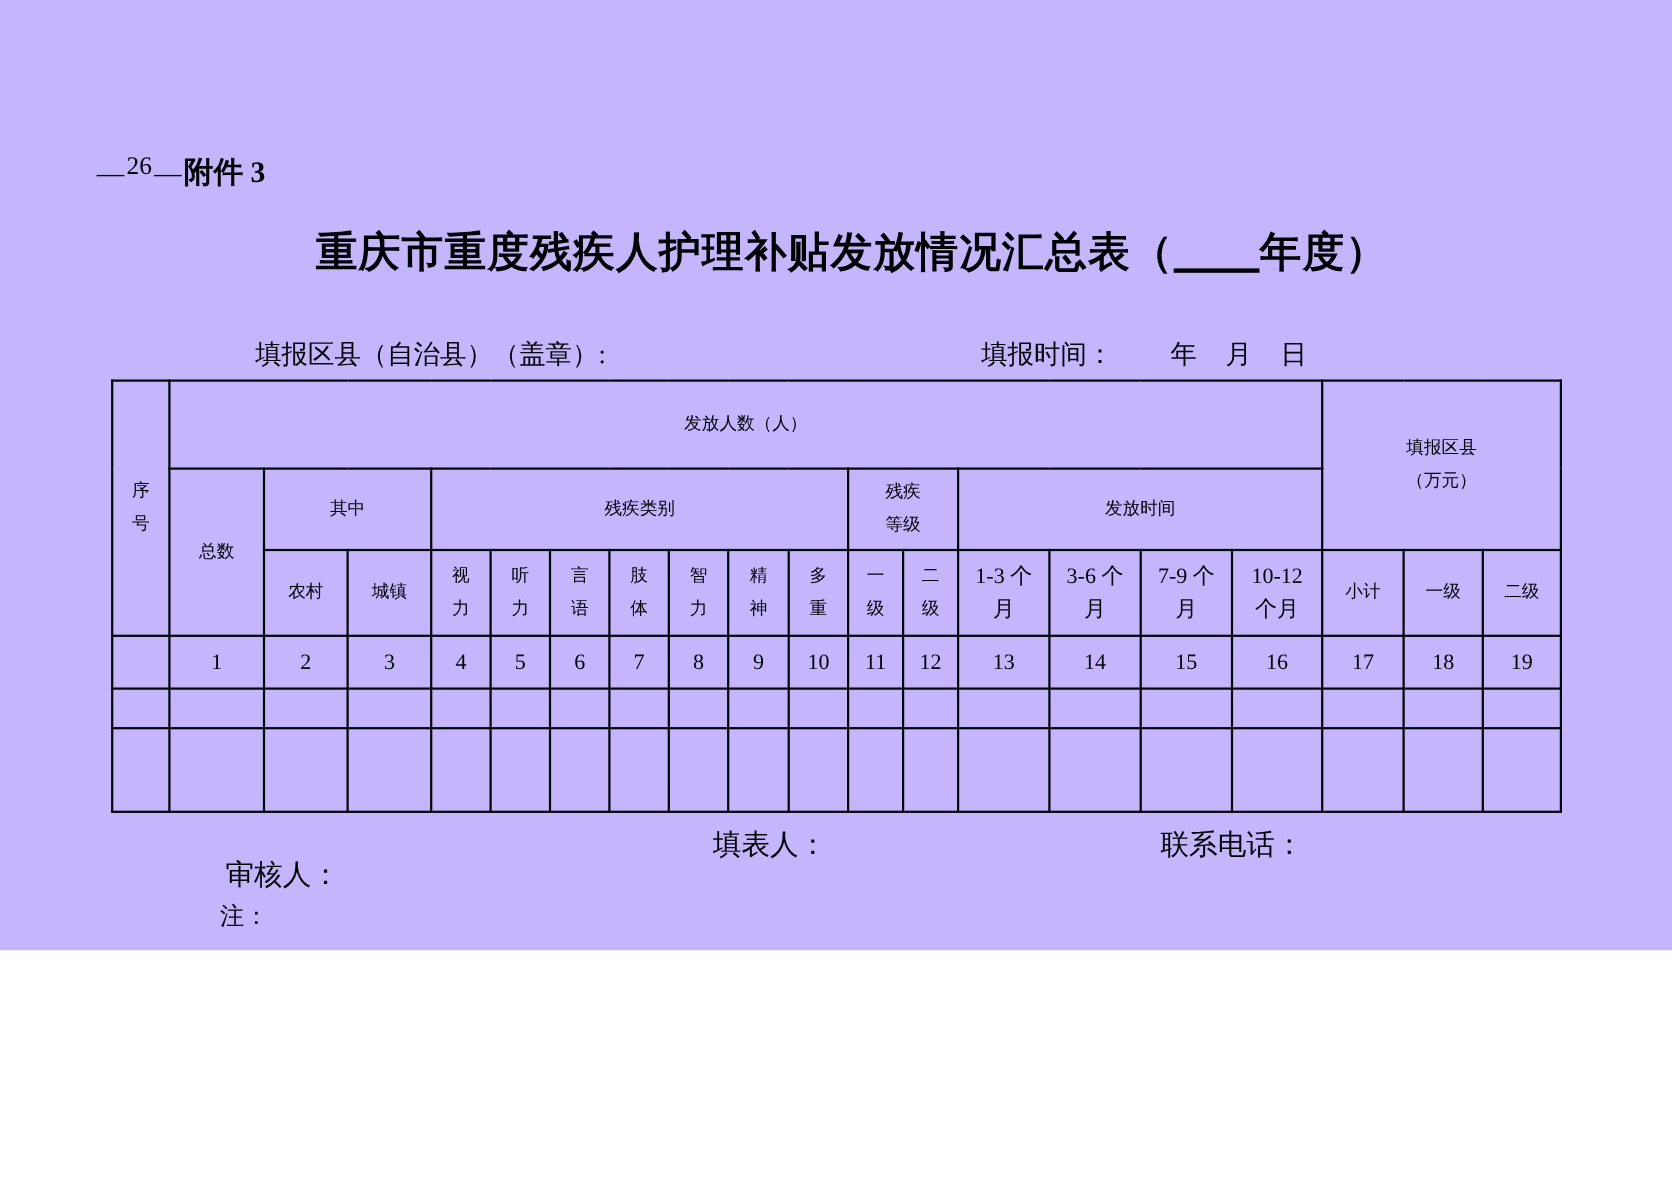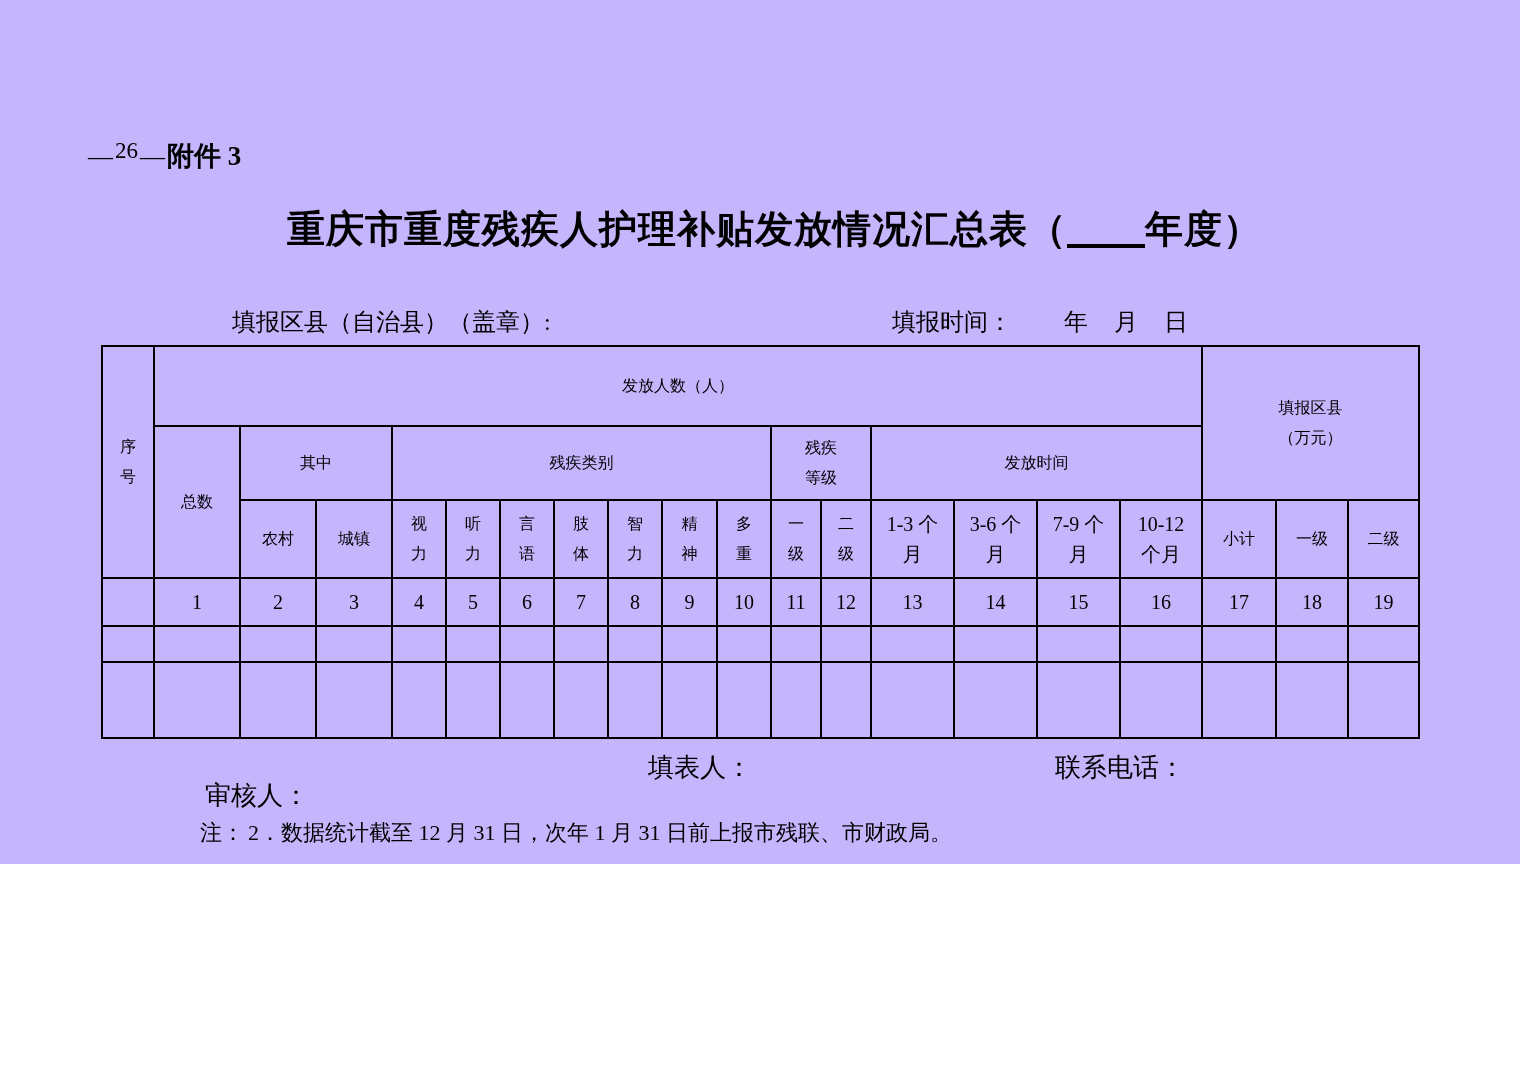--- a/index.html
+++ b/index.html
@@ -289,17 +289,16 @@
 
   <div class="sig-row">
     <span class="sig-reviewer">审核人：</span>
     <span class="sig-preparer">填表人：</span>
     <span class="sig-phone">联系电话：</span>
   </div>
 
   <div class="notes">
     <span class="note-label">注：</span>
     <div class="note-items">
-      <div>2．数据统计截至 12 月 31 日，次年 1 月 31 日前上报市残联、市财政局。</div>
     </div>
   </div>
 
 </div>
 
 </body></html>

